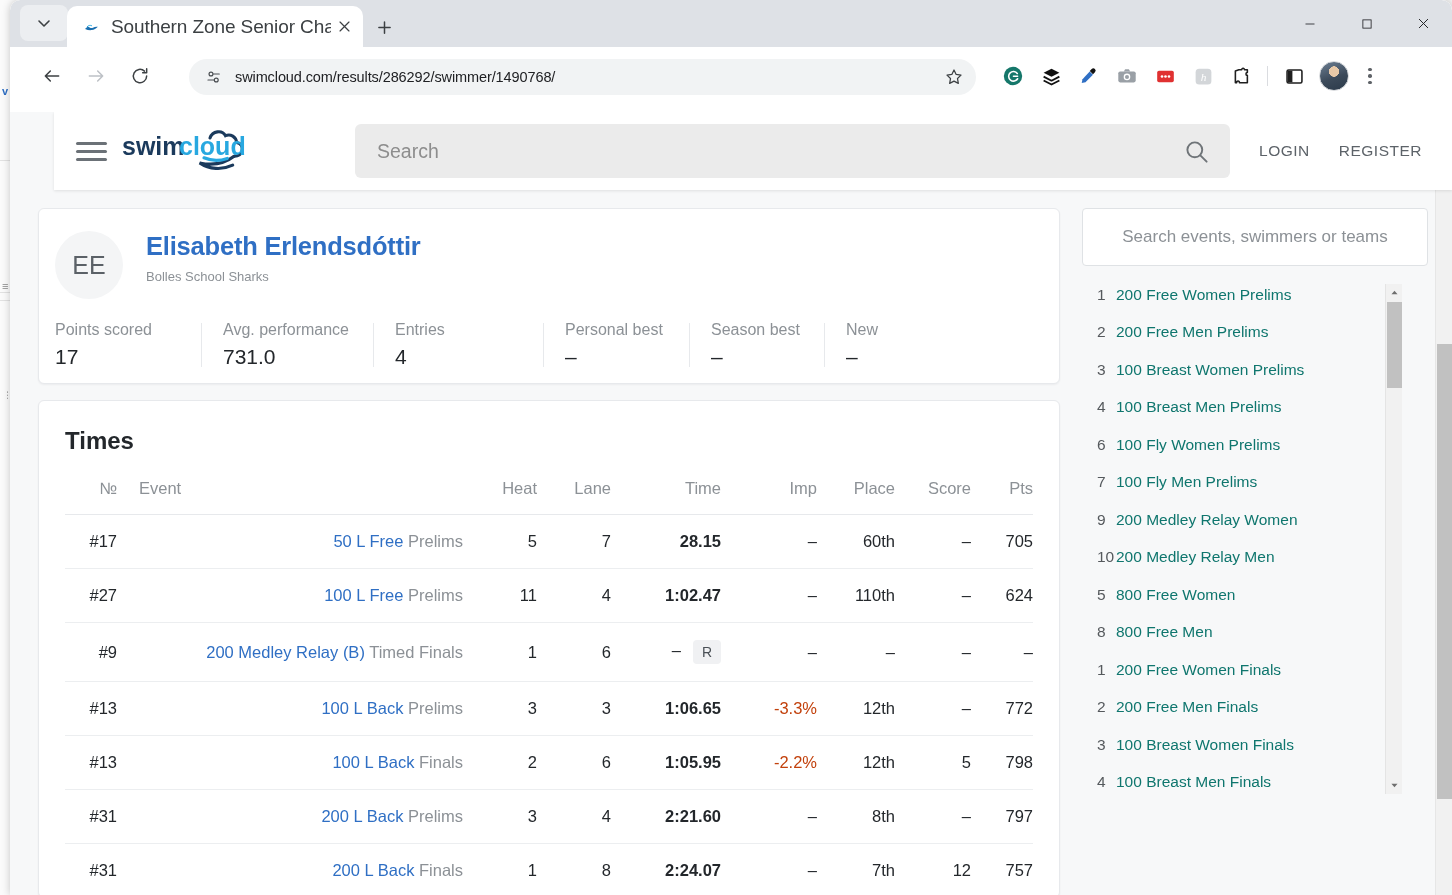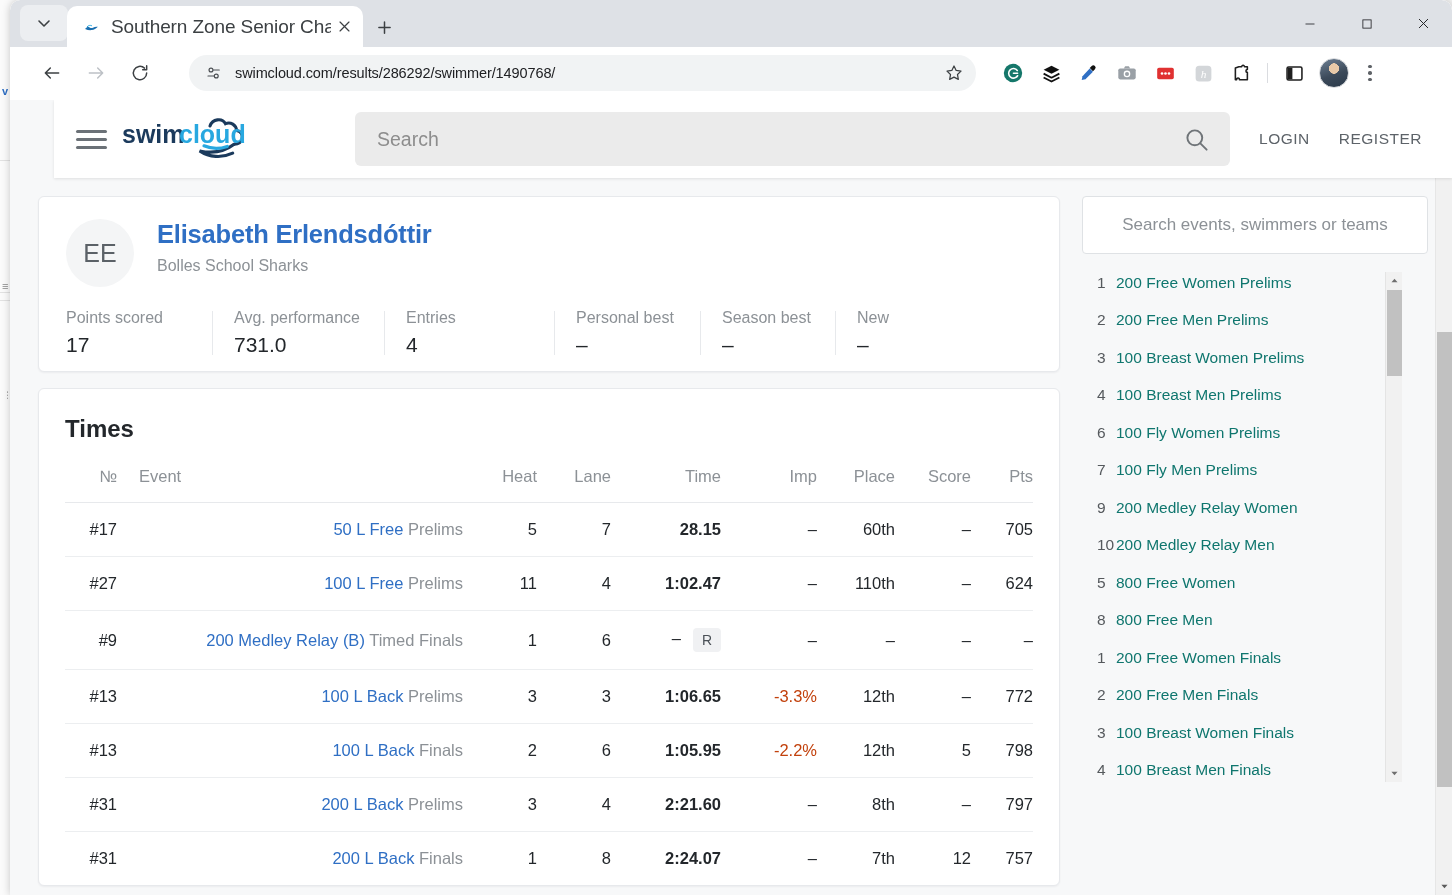--- a/index.html
+++ b/index.html
@@ -68,22 +68,23 @@
   }
   .wincontrols { position: absolute; right: 0; top: 0; height: 47px; display: flex; }
   .winbtn {
     width: 57px; height: 47px; display: flex; align-items: center;
     justify-content: center; cursor: pointer;
   }
 
   
   .toolbar {
     position: relative; height: 53px; background: #fff;
-    display: flex; align-items: center; padding: 0 12px;
+    display: flex; align-items: flex-start; padding: 0 12px;
     border-bottom: 1px solid #ffffff;
+    margin-top: 12px;
   }
   .navbtn {
     width: 34px; height: 34px; margin-right: 10px; flex: 0 0 34px;
     display: flex; align-items: center; justify-content: center;
     border-radius: 50%; cursor: pointer;
   }
   .navbtn.first { margin-left: 13px; }
   .omnibox {
     flex: 1; height: 36px; background: #f1f3f4; border-radius: 18px;
     display: flex; align-items: center; padding: 0 12px 0 16px;
@@ -148,32 +149,32 @@
     display: flex; padding: 18px 0 0 0; gap: 0;
     height: 717px;
   }
   .maincol { width: 1050px; padding-left: 28px; }
   .sidecol { width: 368px; padding-left: 22px; position: relative; }
 
   .card {
     background: #fff; border: 1px solid #e7e9ec; border-radius: 6px;
     box-shadow: 0 1px 2px rgba(16,24,40,.05);
   }
-  .profile-card { padding: 22px 24px 14px 27px; margin-bottom: 16px; }
+  .profile-card { padding: 22px 24px 14px 16px; margin-bottom: 16px; }
   .prof-top { display: flex; align-items: flex-start; }
   .avatar-circle {
     width: 68px; height: 68px; border-radius: 50%; background: #f4f5f6;
     display:flex; align-items:center; justify-content:center;
     font-size: 25px; color: #5b6167; margin-right: 23px; flex:0 0 68px;
   }
   .prof-name {
     font-size: 25.5px; color: #2f6fc4; font-weight: 700; line-height: 1.2;
     text-decoration: none; display:inline-block; letter-spacing: -.2px;
   }
-  .prof-team { font-size: 16px; color: #8c9196; margin-top: 7px; }
+  .prof-team { font-size: 13px; color: #8c9196; margin-top: 7px; }
   .stats { display: flex; margin-top: 22px; }
   .stat { padding-right: 24px; position: relative; }
   .stat + .stat { padding-left: 22px; }
   .stat + .stat:before {
     content:""; position:absolute; left:0; top:2px; bottom:2px; width:1px; background:#e7e9ec;
   }
   .stat .lbl { font-size: 16px; color: #8c9196; }
   .stat .val { font-size: 21px; color: #23272b; margin-top: 6px; }
   .st0 { min-width: 146px; } .st1 { min-width: 146px; } .st2 { min-width: 146px; }
   .st3 { min-width: 146px; } .st4 { min-width: 128px; } .st5 { min-width: 60px; }

